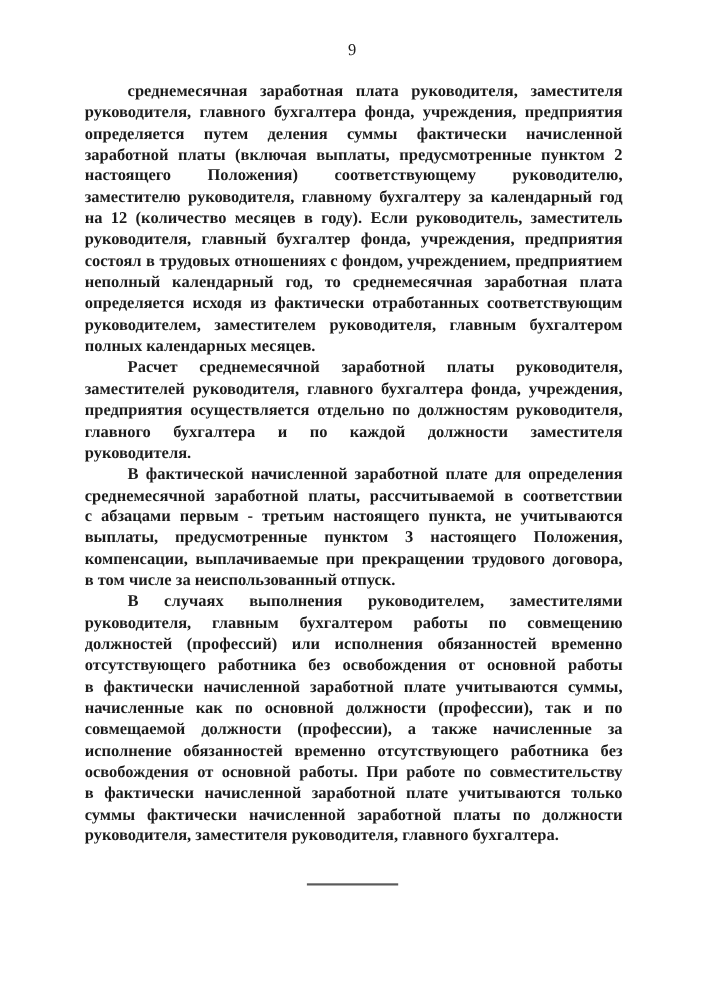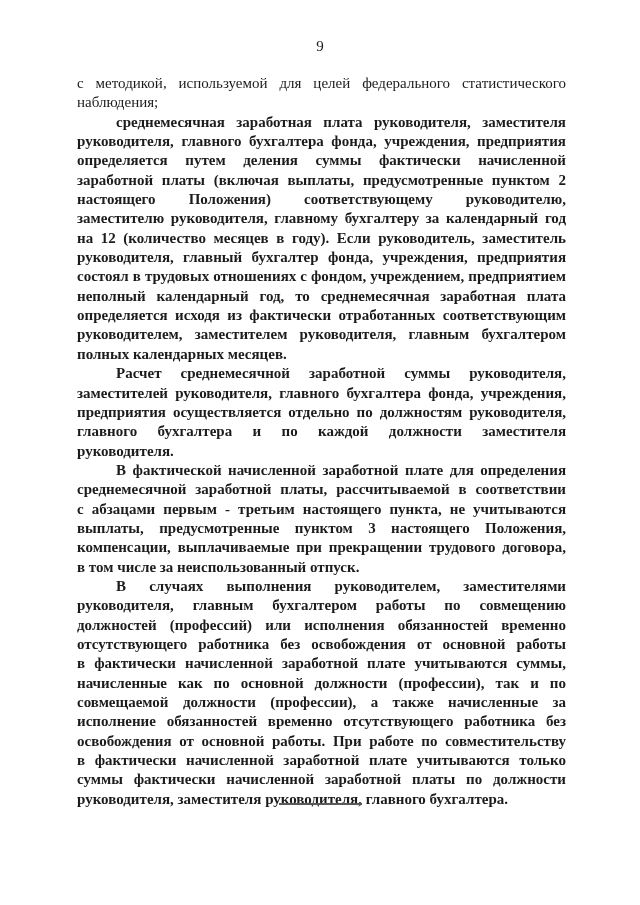--- a/index.html
+++ b/index.html
@@ -53,22 +53,21 @@
   }
 </style>
 </head>
 <body>
 
 <div class="page">
 
   <div class="page-number">9</div>
 
   <div class="content">
-    <p class="para">с&nbsp;методикой, используемой для целей федерального статистического наблюдения;</p>
     <p class="para indented">среднемесячная заработная плата руководителя, заместителя руководителя, главного бухгалтера фонда, учреждения, предприятия определяется путем деления суммы фактически начисленной заработной платы (включая выплаты, предусмотренные пунктом&nbsp;2 настоящего Положения) соответствующему руководителю, заместителю руководителя, главному бухгалтеру за календарный год на&nbsp;12 (количество месяцев в&nbsp;году). Если руководитель, заместитель руководителя, главный бухгалтер фонда, учреждения, предприятия состоял в&nbsp;трудовых отношениях с&nbsp;фондом, учреждением, предприятием неполный календарный год, то среднемесячная заработная плата определяется исходя из фактически отработанных соответствующим руководителем, заместителем руководителя, главным бухгалтером полных календарных месяцев.</p>
-    <p class="para indented">Расчет среднемесячной заработной суммы руководителя, заместителей руководителя, главного бухгалтера фонда, учреждения, предприятия осуществляется отдельно по должностям руководителя, главного бухгалтера и по каждой должности заместителя руководителя.</p>
+    <p class="para indented">Расчет среднемесячной заработной платы руководителя, заместителей руководителя, главного бухгалтера фонда, учреждения, предприятия осуществляется отдельно по должностям руководителя, главного бухгалтера и по каждой должности заместителя руководителя.</p>
     <p class="para indented">В фактической начисленной заработной плате для определения среднемесячной заработной платы, рассчитываемой в&nbsp;соответствии с&nbsp;абзацами первым - третьим настоящего пункта, не учитываются выплаты, предусмотренные пунктом&nbsp;3 настоящего Положения, компенсации, выплачиваемые при прекращении трудового договора, в&nbsp;том числе за неиспользованный отпуск.</p>
     <p class="para indented">В случаях выполнения руководителем, заместителями руководителя, главным бухгалтером работы по совмещению должностей (профессий) или исполнения обязанностей временно отсутствующего работника без освобождения от основной работы в&nbsp;фактически начисленной заработной плате учитываются суммы, начисленные как по основной должности (профессии), так и по совмещаемой должности (профессии), а также начисленные за исполнение обязанностей временно отсутствующего работника без освобождения от основной работы. При работе по совместительству в&nbsp;фактически начисленной заработной плате учитываются только суммы фактически начисленной заработной платы по должности руководителя, заместителя руководителя, главного бухгалтера.</p>
   </div>
 
   <div class="divider"></div>
 
 </div>
 
 </body></html>

